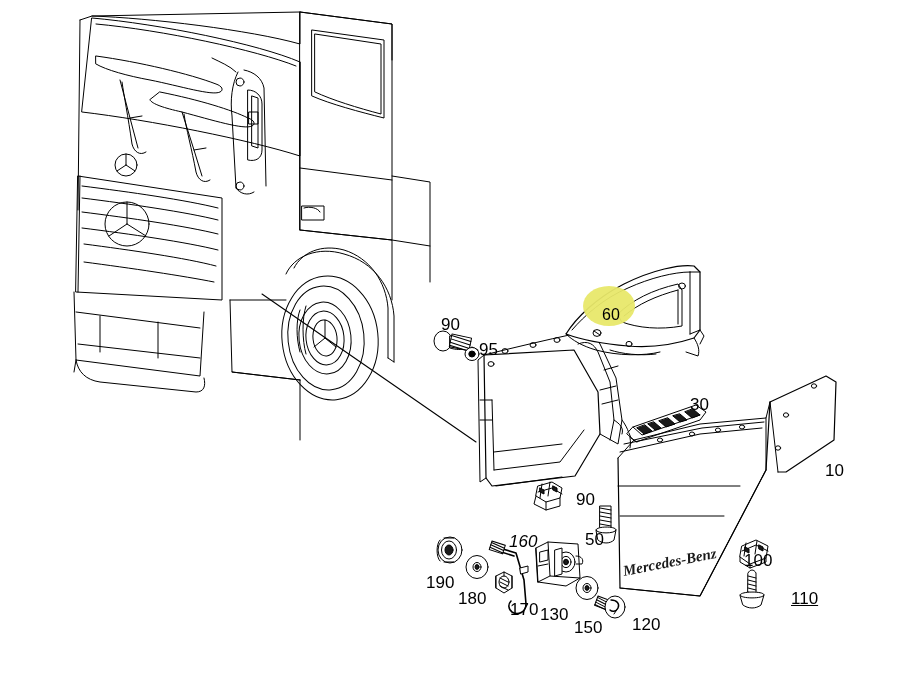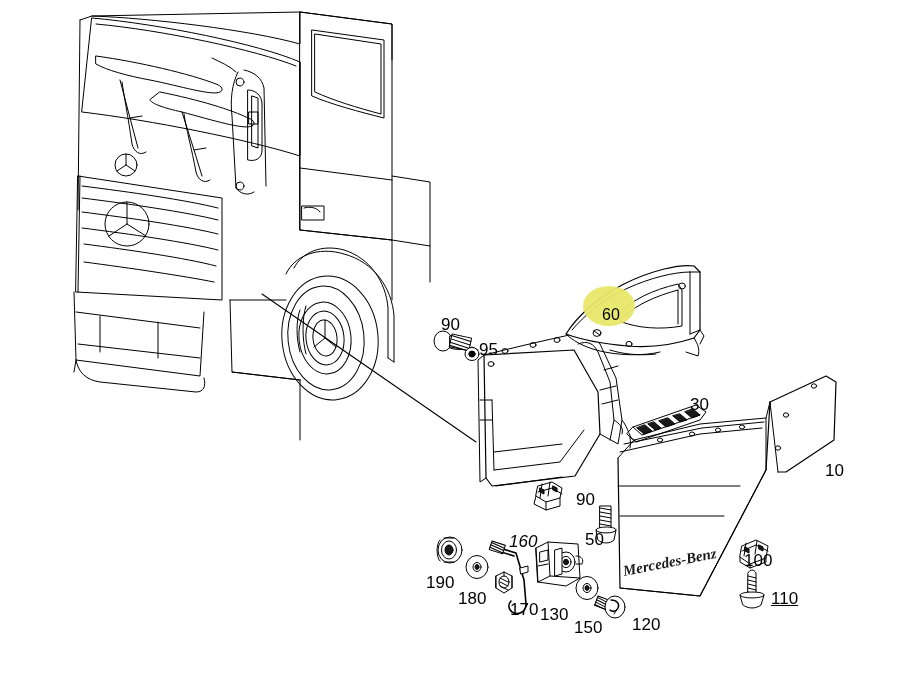--- a/index.html
+++ b/index.html
@@ -335,21 +335,21 @@
 
   <div id="labels">
       <div class="lbl" style="left: 781px; top: 462px; margin-left: 44px;">10</div>
       <div class="lbl" style="left: 690px; top: 396px; text-align: center;">30</div>
       <div class="lbl" style="left: 585px; top: 531px;">50</div>
       <div class="lbl hl" style="left: 602px; top: 307px;">60</div>
       <div class="lbl" style="left: 576px; top: 491px;">90</div>
       <div class="lbl" style="left: 441px; top: 316px;">90</div>
       <div class="lbl" style="left: 479px; top: 341px;">95</div>
       <div class="lbl" style="left: 744px; top: 552px;">100</div>
-      <div class="lbl" style="left: 771px; top: 590px; text-decoration: underline;">110</div>
+      <div class="lbl" style="left: 791px; top: 590px; text-decoration: underline;">110</div>
       <div class="lbl" style="left: 540px; top: 606px;">130</div>
       <div class="lbl" style="left: 632px; top: 616px;">120</div>
       <div class="lbl" style="left: 574px; top: 619px;">150</div>
       <div class="lbl" style="left: 509px; top: 533px; font-style: italic;">160</div>
       <div class="lbl" style="left: 484px; top: 601px; margin-left: 26px;">170</div>
       <div class="lbl" style="left: 458px; top: 590px;">180</div>
       <div class="lbl" style="left: 426px; top: 574px;">190</div>
     </div>
 
 </div>

